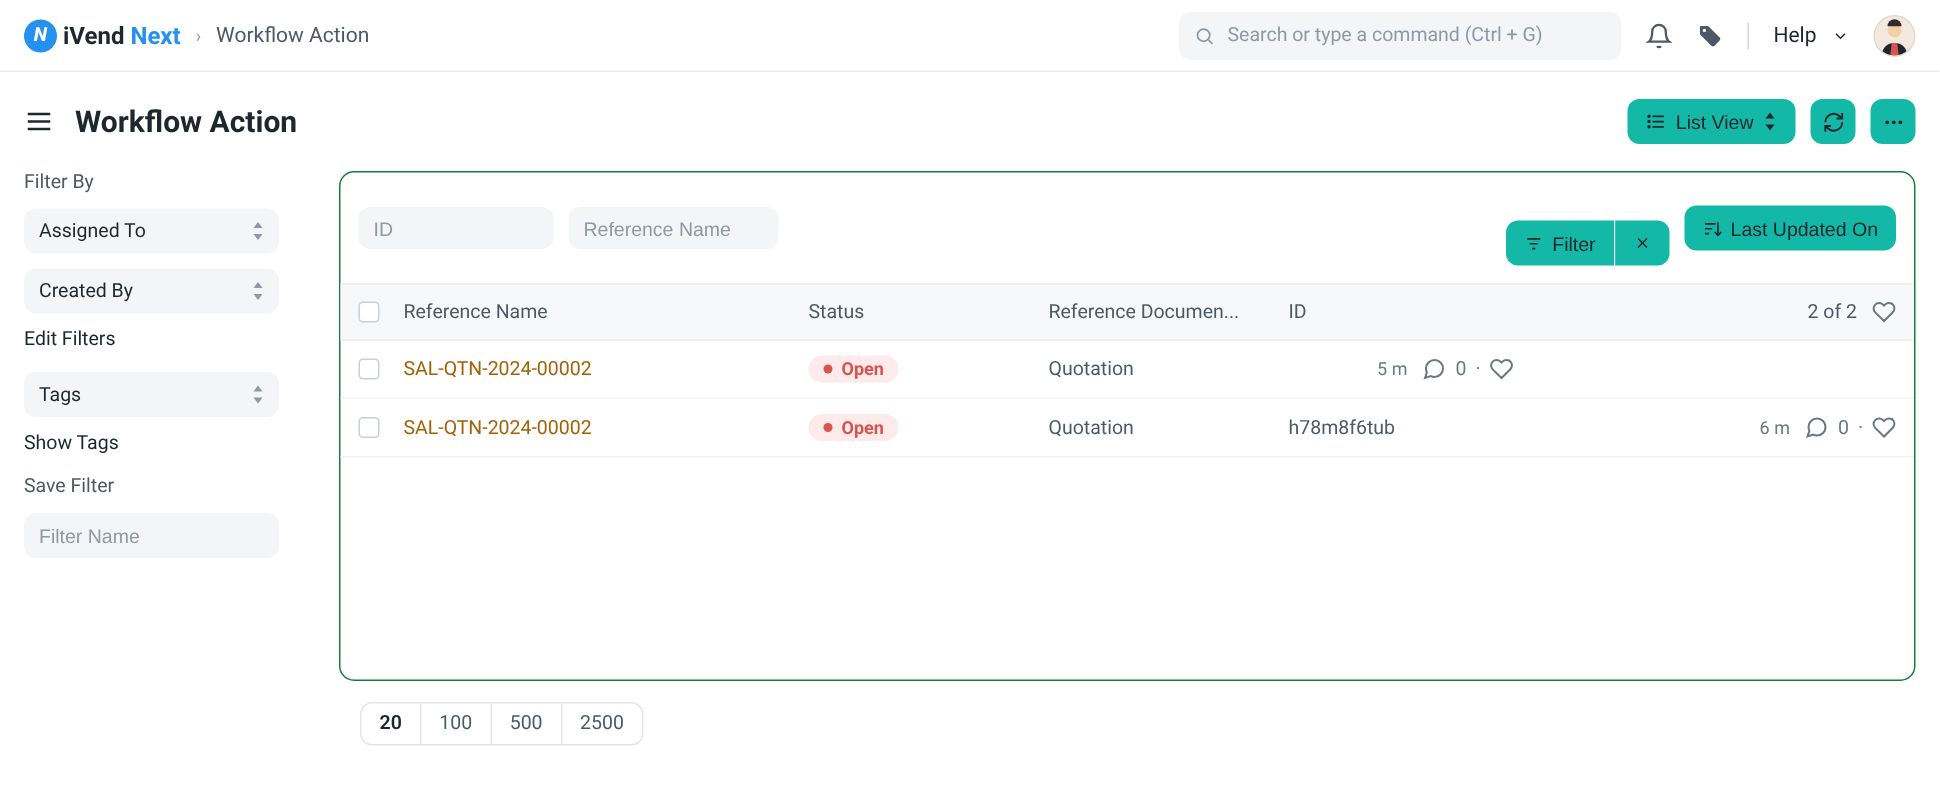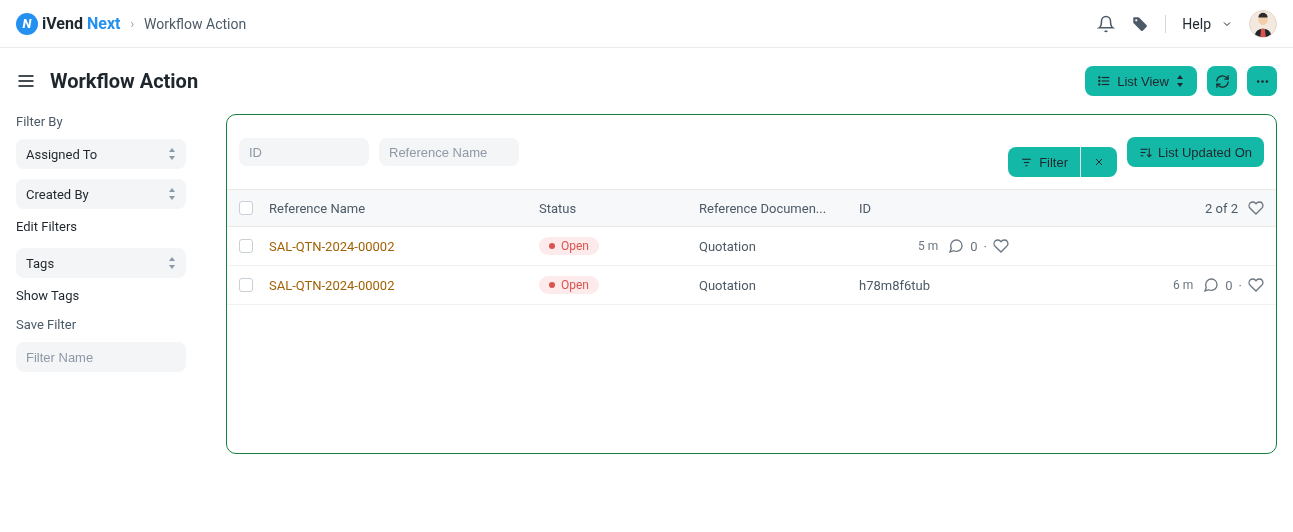--- a/index.html
+++ b/index.html
@@ -189,21 +189,21 @@
     color:#4c5a67;
   }
   .list-row .col-ref { color:#a16207; font-weight:400; }
   .status-pill {
     display:inline-flex; align-items:center; gap:6px;
     background:#fdeaea;
     color:#d9534f;
     border-radius: 999px;
     padding: 2px 10px;
     font-size: 12px;
-    font-weight:400;
+    font-weight:700;
   }
   .status-dot { width:6px; height:6px; background:#d9534f; border-radius:50%; }
   .row-meta { display:flex; align-items:center; justify-content:flex-end; gap:6px; width:150px; color:#6c7680;}
   .row-meta .time { margin-right:4px; font-size:12px;}
   .row-meta .dot { color:#6c7680;}
   .checkbox {
     width:14px; height:14px; border:1.5px solid #c8cfd5; border-radius:3px; background:#fff;
   }
   .card-fill { flex:1; }
 
@@ -233,20 +233,27 @@
 
 <div class="navbar">
   <div class="logo">
     <div class="logo-icon">N</div>
     <span class="logo-text1">iVend</span>
       <span class="logo-text2">Next</span>
   </div>
   <span class="crumb-sep">›</span>
   <span class="crumb">Workflow Action</span>
   <div class="nav-spacer"></div>
+  <div class="search-wrap">
+    <svg width="14" height="14" viewBox="0 0 24 24" fill="none" stroke="currentColor" stroke-width="2">
+        <circle cx="11" cy="11" r="7"></circle>
+        <line x1="21" y1="21" x2="16.65" y2="16.65"></line>
+      </svg>
+    <span class="search-placeholder">Search or type a command (Ctrl + G)</span>
+  </div>
   <div class="nav-icons">
     <span class="nav-icon">
       <svg width="18" height="18" viewBox="0 0 24 24" fill="none" stroke="currentColor" stroke-width="2">
           <path d="M18 8a6 6 0 1 0-12 0c0 7-3 9-3 9h18s-3-2-3-9"></path>
           <path d="M13.7 21a2 2 0 0 1-3.4 0"></path>
         </svg>
     </span>
     <span class="nav-icon">
       <svg width="18" height="18" viewBox="0 0 24 24" fill="currentColor">
           <path d="M20.59 13.41 11 3.83A2 2 0 0 0 9.59 3H4a1 1 0 0 0-1 1v5.59a2 2 0 0 0 .59 1.41l9.58 9.59a2 2 0 0 0 2.83 0l4.59-4.59a2 2 0 0 0 0-2.83ZM7 8.5A1.5 1.5 0 1 1 8.5 7 1.5 1.5 0 0 1 7 8.5Z"></path>
@@ -374,21 +381,21 @@
         </button>
       </div>
       <button class="btn btn-sort">
         <svg width="13" height="13" viewBox="0 0 24 24" fill="none" stroke="currentColor" stroke-width="2">
             <path d="M3 6h13"></path>
             <path d="M3 12h9"></path>
             <path d="M3 18h5"></path>
             <path d="M19 4v16"></path>
             <path d="m15 16 4 4 4-4"></path>
           </svg>
-        <span>List Updated On</span>
+        <span>Last Updated On</span>
       </button>
     </div>
 
     <div class="list-header">
       <div class="col-check">
           <div class="checkbox"></div>
         </div>
       <div class="col-ref">Reference Name</div>
       <div class="col-status">Status</div>
       <div class="col-doc">Reference Documen...</div>
@@ -451,13 +458,21 @@
           </svg>
       </div>
     </div>
 
     <div class="card-fill"></div>
   </div>
 </div>
 
 <div style="display:flex; padding:0 16px;">
   <div style="width:210px;"></div>
+  <div class="paginator-wrap">
+    <div class="paginator">
+      <div class="pg active">20</div>
+      <div class="pg">100</div>
+      <div class="pg">500</div>
+      <div class="pg">2500</div>
+    </div>
+  </div>
 </div>
 
 </body></html>

